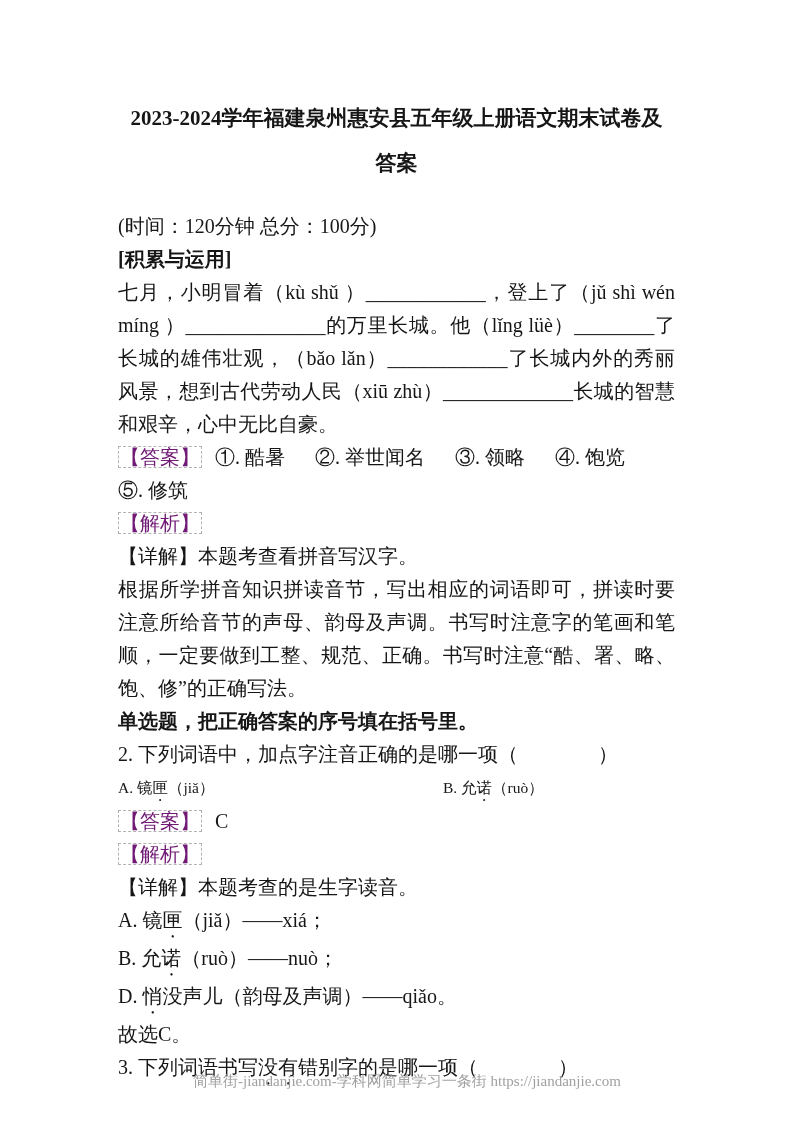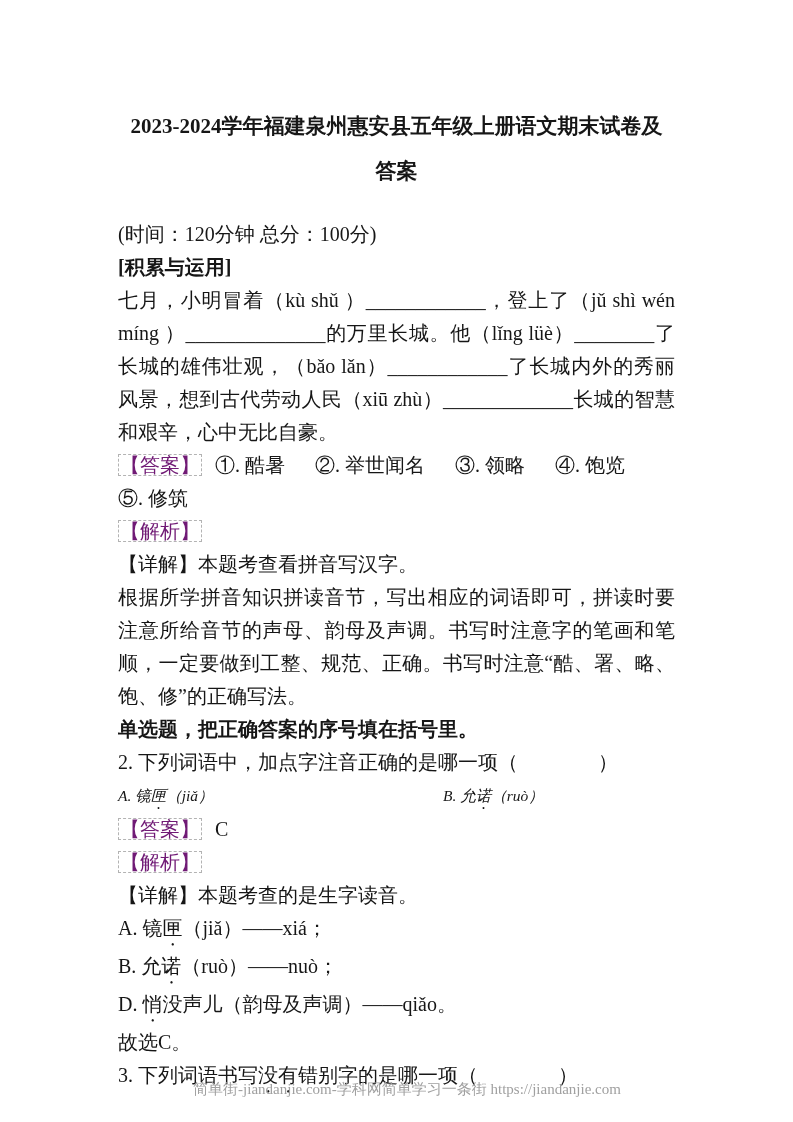--- a/index.html
+++ b/index.html
@@ -1,19 +1,19 @@
 <!DOCTYPE html>
 <html><head>
 <meta charset="utf-8">
 <style>
   html,body{margin:0;padding:0;background:#ffffff;}
   .page{
     position:relative;
     width:793px;height:1087px;
-    margin:16px auto;
+    margin:8px auto;
     background:#ffffff;
     font-family:"Liberation Serif","DejaVu Serif",serif;
     color:#161616;
     overflow:hidden;
   }
   .content{padding:88px 118px 0 118px;}
   .title{
     font-size:21px;font-weight:bold;text-align:center;
     line-height:45px;max-width:540px;margin:0 auto 24px auto;
   }
@@ -22,21 +22,21 @@
   .bold{font-weight:bold;}
   .badge{
     display:inline-block;
     color:#701a75;
     border:1px dashed #b3b3b3;
     line-height:20px;
     padding:0 1px;
     margin-right:8px;
   }
   .ans-item{margin-right:25px;}
-  .opts2{display:flex;font-size:15.5px;line-height:33px;font-style:italic;}
+  .opts2{display:flex;font-size:15.5px;line-height:33px;}
   .opts2 .c1{width:325px;}
   .opts2 .c2{flex:1;}
   .opts4{display:flex;font-size:15.5px;line-height:33px;}
   .opts4 .o{width:162px;}
   .opts4 .o:last-child{width:auto;flex:1;}
   .emph{
     -webkit-text-emphasis:filled dot;
     -webkit-text-emphasis-position:under;
     text-emphasis:filled dot;
     text-emphasis-position:under right;

